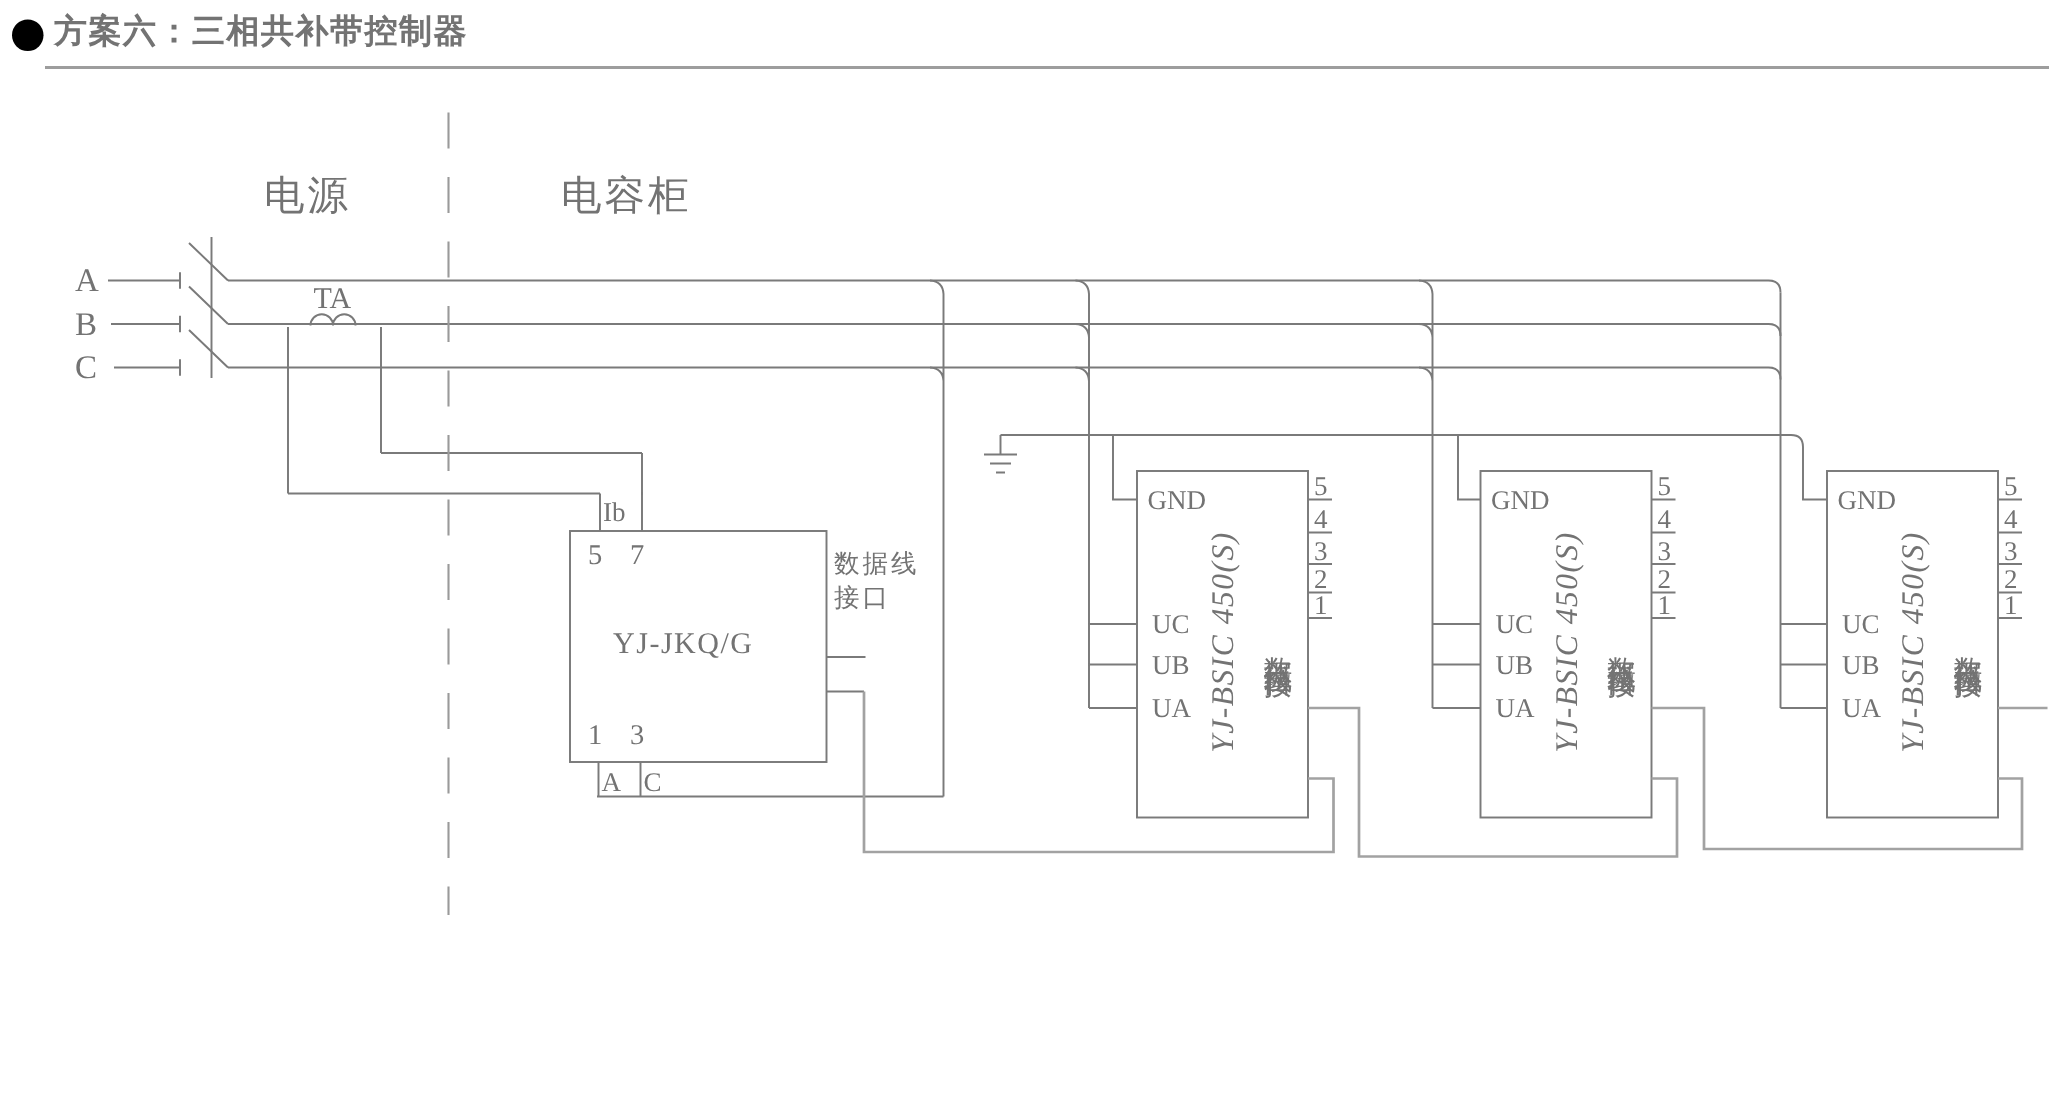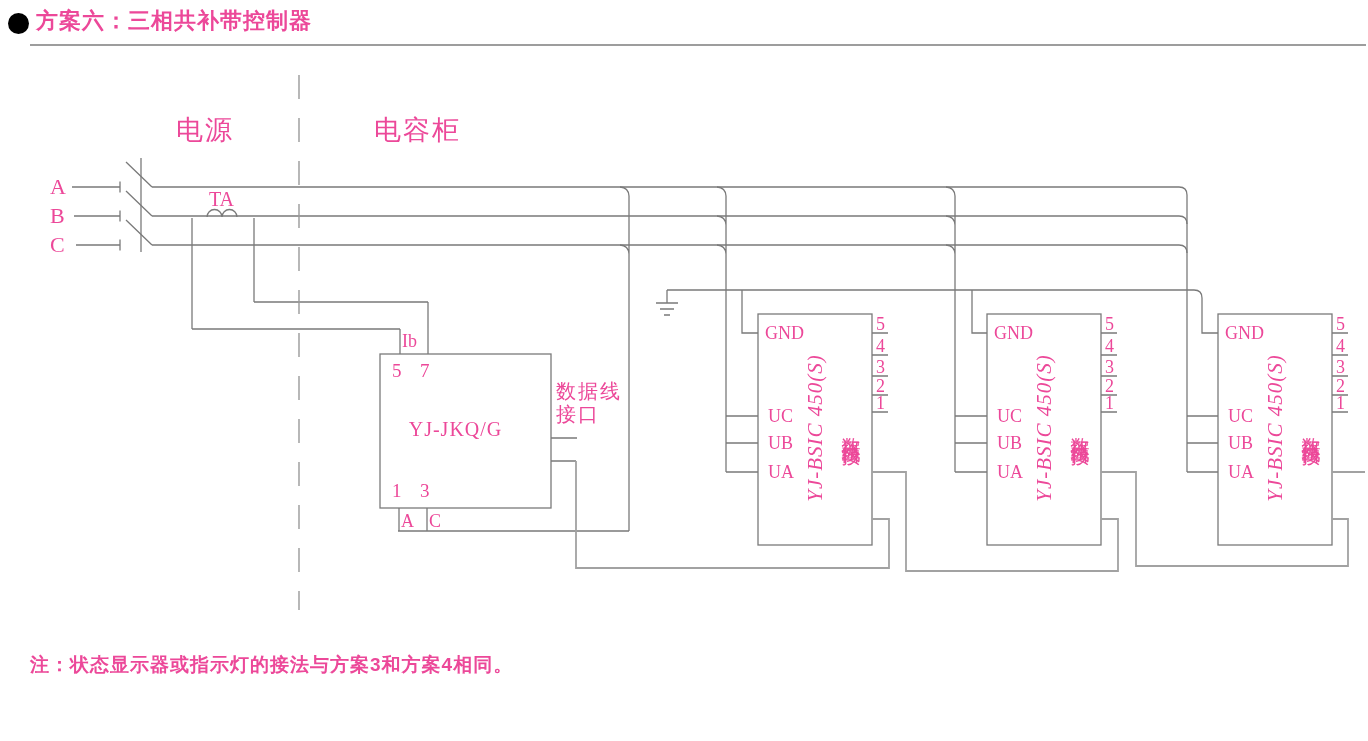--- a/index.html
+++ b/index.html
@@ -1,32 +1,32 @@
 <!DOCTYPE html>
 <html><head>
 <meta charset="utf-8">
 <style>
   html,body{margin:0;padding:0;background:#fff;}
   #stage{position:relative;width:1368px;height:741px;background:#fff;overflow:hidden;
-         font-family:"Liberation Serif","DejaVu Serif",serif;color:#ec4899;}
+         font-family:"Liberation Serif","DejaVu Serif",serif;color:#737373;}
   #wires{position:absolute;left:0;top:0;}
   .lbl{position:absolute;white-space:nowrap;line-height:1;}
   .serif{font-family:"Liberation Serif","DejaVu Serif",serif;}
   .sans{font-family:"Liberation Sans","DejaVu Sans",sans-serif;}
   .title{left:36px;top:10px;font-size:22px;font-weight:bold;letter-spacing:1px;}
   .bullet{position:absolute;left:8px;top:13px;width:21px;height:21px;border-radius:50%;background:#000;}
   .titlerule{position:absolute;left:30px;top:44px;width:1336px;height:2px;background:#9d9d9d;}
   .zone{font-size:27px;letter-spacing:2px;margin-top:18px;}
   .phase{font-size:22px;}
   .t18{font-size:18px;}
   .t19{font-size:19px;}
   .t20{font-size:20px;}
   .jkqname{position:absolute;left:380px;top:419px;width:151px;text-align:center;
            font-size:20px;letter-spacing:1px;line-height:1;}
-  .dport2{position:absolute;left:556px;top:380px;font-size:20px;line-height:23px;letter-spacing:2px;}
+  .dport2{position:absolute;left:556px;top:364px;font-size:17px;line-height:23px;letter-spacing:2px;}
   .vname{position:absolute;width:170px;height:24px;transform:rotate(-90deg);transform-origin:center;
          text-align:center;font-style:italic;font-size:21px;line-height:24px;letter-spacing:1px;}
   .vport{position:absolute;writing-mode:vertical-rl;text-orientation:upright;
          font-size:19px;letter-spacing:3px;line-height:22px;height:115px;}
   .note{left:30px;top:655px;font-size:19px;font-weight:bold;letter-spacing:1px;}
 </style>
 </head>
 <body>
 
 <div id="stage">
@@ -137,15 +137,14 @@
   <span class="lbl serif t18" style="left:1228px;top:434px">UB</span>
   <span class="lbl serif t18" style="left:1228px;top:463px">UA</span>
   <span class="vname serif" style="left:1190px;top:416px">YJ-BSIC 450(S)</span>
   <span class="vport serif" style="left:1300px;top:422px">数据线接口</span>
   <span class="lbl serif t18" style="left:1336px;top:315px">5</span>
   <span class="lbl serif t18" style="left:1336px;top:337px">4</span>
   <span class="lbl serif t18" style="left:1336px;top:358px">3</span>
   <span class="lbl serif t18" style="left:1336px;top:377px">2</span>
   <span class="lbl serif t18" style="left:1336px;top:394px">1</span>
 
-  <span class="lbl sans note">注：状态显示器或指示灯的接法与方案3和方案4相同。</span>
 
 </div>
 
 </body></html>

